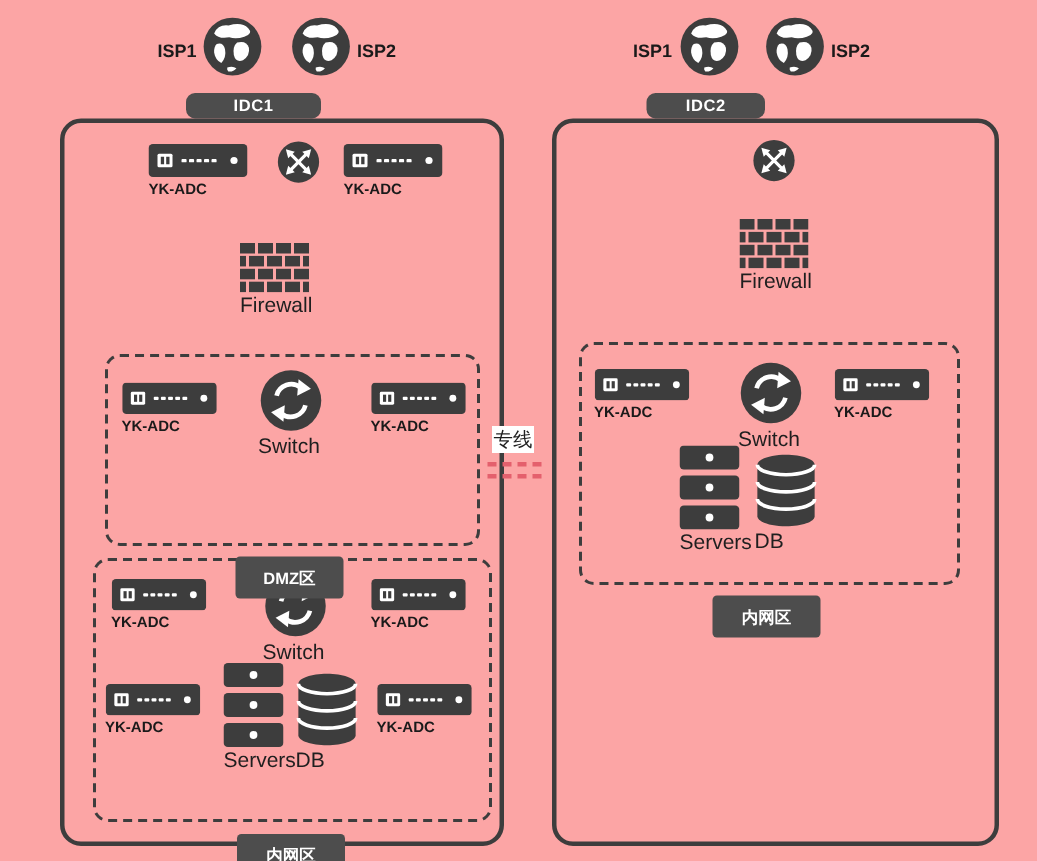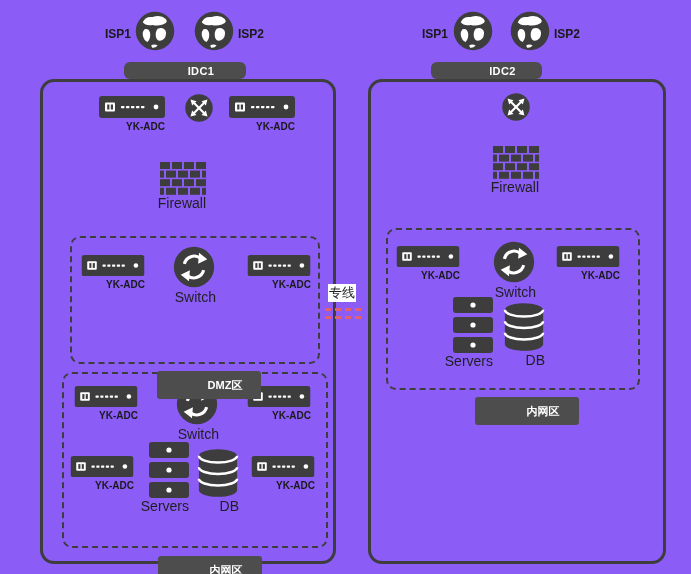--- a/index.html
+++ b/index.html
@@ -3,42 +3,42 @@
 <meta charset="utf-8">
 <style>
   :root{
     --device_dark:#3d3d3d;
     --badge_bg:#4d4d4d;
     --link_red:#e4606d;
     --label_text:#1a1a1a;
   }
   html,body{margin:0;padding:0;background:#fff;}
   .canvas{
-    position:relative;width:691px;height:574px;background:#8b5cf6;
+    position:relative;width:691px;height:574px;background:#fca5a5;
     font-family:"Liberation Sans",sans-serif;overflow:hidden;
   }
   .abs{position:absolute;}
   .icon{color:var(--device_dark);display:block;}
   .outer-box{
     position:absolute;border:3px solid var(--device_dark);border-radius:14px;
     background:transparent;
   }
   .zone-box{
     position:absolute;border:2.5px dashed var(--device_dark);border-radius:10px;
     background:transparent;
   }
   .badge{
     position:absolute;background:var(--badge_bg);color:#fff;
     display:flex;align-items:center;justify-content:center;
-    white-space:nowrap;z-index:5;padding-left:32px;
+    white-space:nowrap;z-index:5;
   }
   .idc-badge{height:17px;font-size:11px;font-weight:700;letter-spacing:.4px;border-radius:6px;}
   .zone-badge{height:28px;font-size:11px;font-weight:600;border-radius:3px;margin-top:20px;}
   .device{
-    position:absolute;display:flex;flex-direction:column;align-items:flex-end;
+    position:absolute;display:flex;flex-direction:column;align-items:flex-start;
     color:var(--device_dark);z-index:2;
   }
   .dev-label{font-size:10px;font-weight:700;margin-top:3px;color:var(--label_text);white-space:nowrap;}
   .big-label{font-size:14px;margin-top:0;color:#1f1f1f;white-space:nowrap;}
   .isp-label{position:absolute;font-size:12px;font-weight:700;color:var(--label_text);}
   .link-label{position:absolute;font-size:13px;color:#1f1f1f;background:#fff;z-index:3;padding:0 1px;}
   .red-dash{position:absolute;height:0;border-top:3px dashed var(--link_red);z-index:3;}
 </style>
 </head>
 <body>

